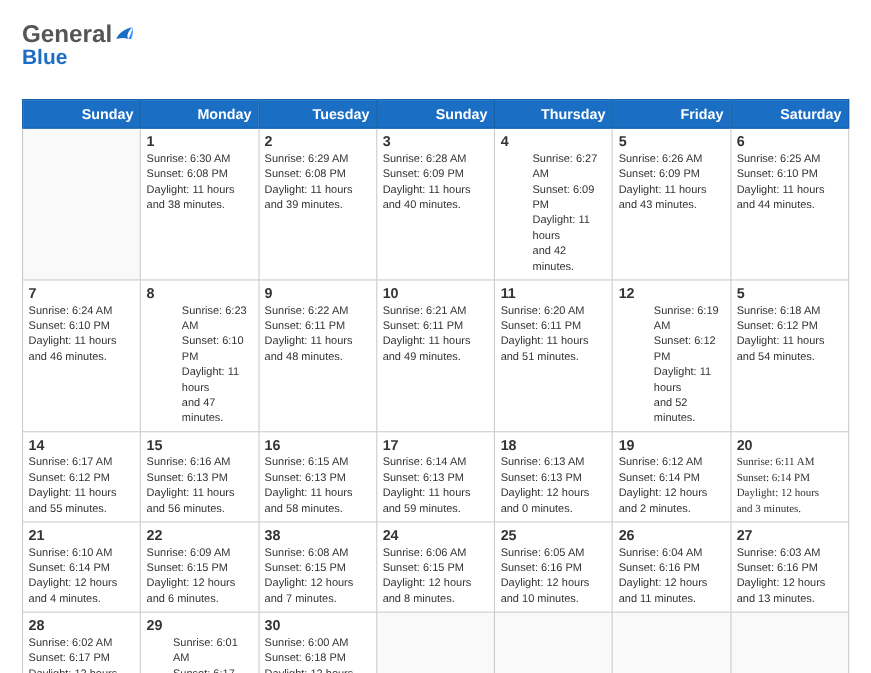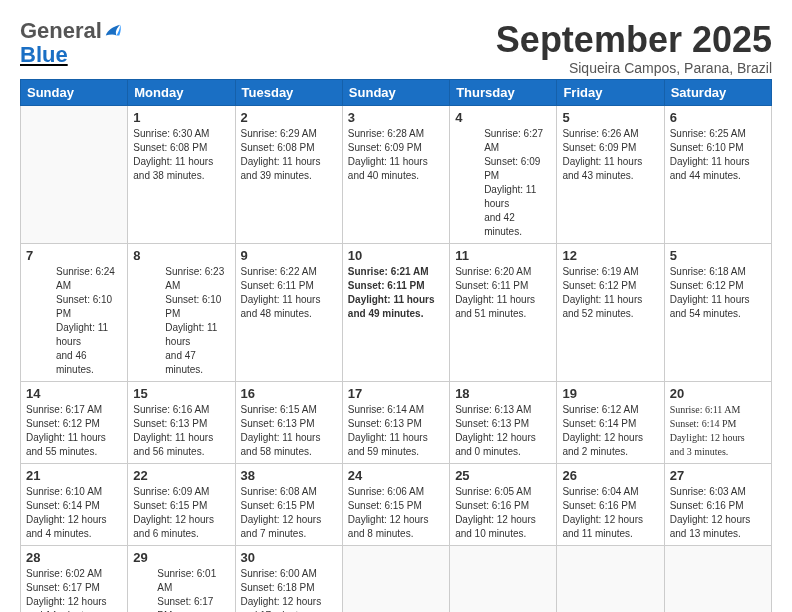--- a/index.html
+++ b/index.html
@@ -7,21 +7,21 @@
       font-family: Arial, sans-serif;
       background: #fff;
       width: 792px;
       min-height: 612px;
       padding: 20px;
     }
     .header {
       display: flex;
       justify-content: space-between;
       align-items: flex-start;
-      margin-bottom: 3px;
+      margin-bottom: 26px;
     }
     .logo {
       display: flex;
       flex-direction: column;
       align-items: flex-start;
     }
     .logo-text {
       display: flex;
       align-items: center;
       font-size: 22px;
@@ -48,21 +48,21 @@
       color: #555;
     }
     .calendar {
       width: 100%;
       border-collapse: collapse;
       border: 1px solid #ccc;
     }
     .calendar th {
       background: #1a6fc4;
       color: #fff;
-      text-align: left;
+      text-align: right;
       padding: 5px 6px;
       font-size: 13px;
       font-weight: bold;
       border: 1px solid #1560aa;
     }
     .calendar td {
       border: 1px solid #ccc;
       vertical-align: top;
       padding: 4px 5px;
       width: 107px;
@@ -87,27 +87,23 @@
 
 <div class="header">
   <div class="logo">
     <div class="logo-text">
       <span class="logo-general">General</span>
       <svg class="logo-bird" viewBox="0 0 20 18" fill="none">
         <path d="M2 14 C4 8, 10 4, 18 2 C14 6, 12 10, 14 14 C10 12, 6 13, 2 14Z" fill="#1a6fc4"></path>
         <path d="M14 14 C16 10, 18 6, 18 2 C19 5, 19 9, 17 14Z" fill="#3399ff"></path>
       </svg>
     </div>
-    <div style="font-size:22px;font-weight:bold;text-decoration:underline;">
+    <div style="font-size:19px;font-weight:bold;">
       <span class="logo-blue">Blue</span>
     </div>
-  </div>
-  <div class="title-block">
-    <div class="month-title">September 2025</div>
-    <div class="subtitle">Siqueira Campos, Parana, Brazil</div>
   </div>
 </div>
 
 <table class="calendar">
   <thead>
     <tr>
     <th>Sunday</th>
         <th>Monday</th>
         <th>Tuesday</th>
         <th>Sunday</th>
@@ -158,56 +154,56 @@
           <span class="day-num">6</span>
           <div class="day-info" style="white-space: pre-line;">Sunrise: 6:25 AM
 Sunset: 6:10 PM
 Daylight: 11 hours
 and 44 minutes.</div>
         </td>
       </tr>
       <tr>
         <td>
           <span class="day-num">7</span>
-          <div class="day-info" style="white-space: pre-line; margin-left: 30px;">Sunrise: 6:24 AM
+          <div class="day-info" style="white-space: pre-line;">Sunrise: 6:24 AM
 Sunset: 6:10 PM
 Daylight: 11 hours
 and 46 minutes.</div>
         </td>
         <td>
           <span class="day-num">8</span>
           <div class="day-info" style="white-space: pre-line; margin-left: 32px;">Sunrise: 6:23 AM
 Sunset: 6:10 PM
 Daylight: 11 hours
 and 47 minutes.</div>
         </td>
         <td>
           <span class="day-num">9</span>
           <div class="day-info" style="white-space: pre-line;">Sunrise: 6:22 AM
 Sunset: 6:11 PM
 Daylight: 11 hours
 and 48 minutes.</div>
         </td>
         <td>
           <span class="day-num">10</span>
-          <div class="day-info" style="white-space: pre-line; font-weight: bold;">Sunrise: 6:21 AM
+          <div class="day-info" style="white-space: pre-line;">Sunrise: 6:21 AM
 Sunset: 6:11 PM
 Daylight: 11 hours
 and 49 minutes.</div>
         </td>
         <td>
           <span class="day-num">11</span>
           <div class="day-info" style="white-space: pre-line;">Sunrise: 6:20 AM
 Sunset: 6:11 PM
 Daylight: 11 hours
 and 51 minutes.</div>
         </td>
         <td>
           <span class="day-num">12</span>
-          <div class="day-info" style="white-space: pre-line;">Sunrise: 6:19 AM
+          <div class="day-info" style="white-space: pre-line; margin-left: 32px;">Sunrise: 6:19 AM
 Sunset: 6:12 PM
 Daylight: 11 hours
 and 52 minutes.</div>
         </td>
         <td>
           <span class="day-num">5</span>
           <div class="day-info" style="white-space: pre-line;">Sunrise: 6:18 AM
 Sunset: 6:12 PM
 Daylight: 11 hours
 and 54 minutes.</div>

